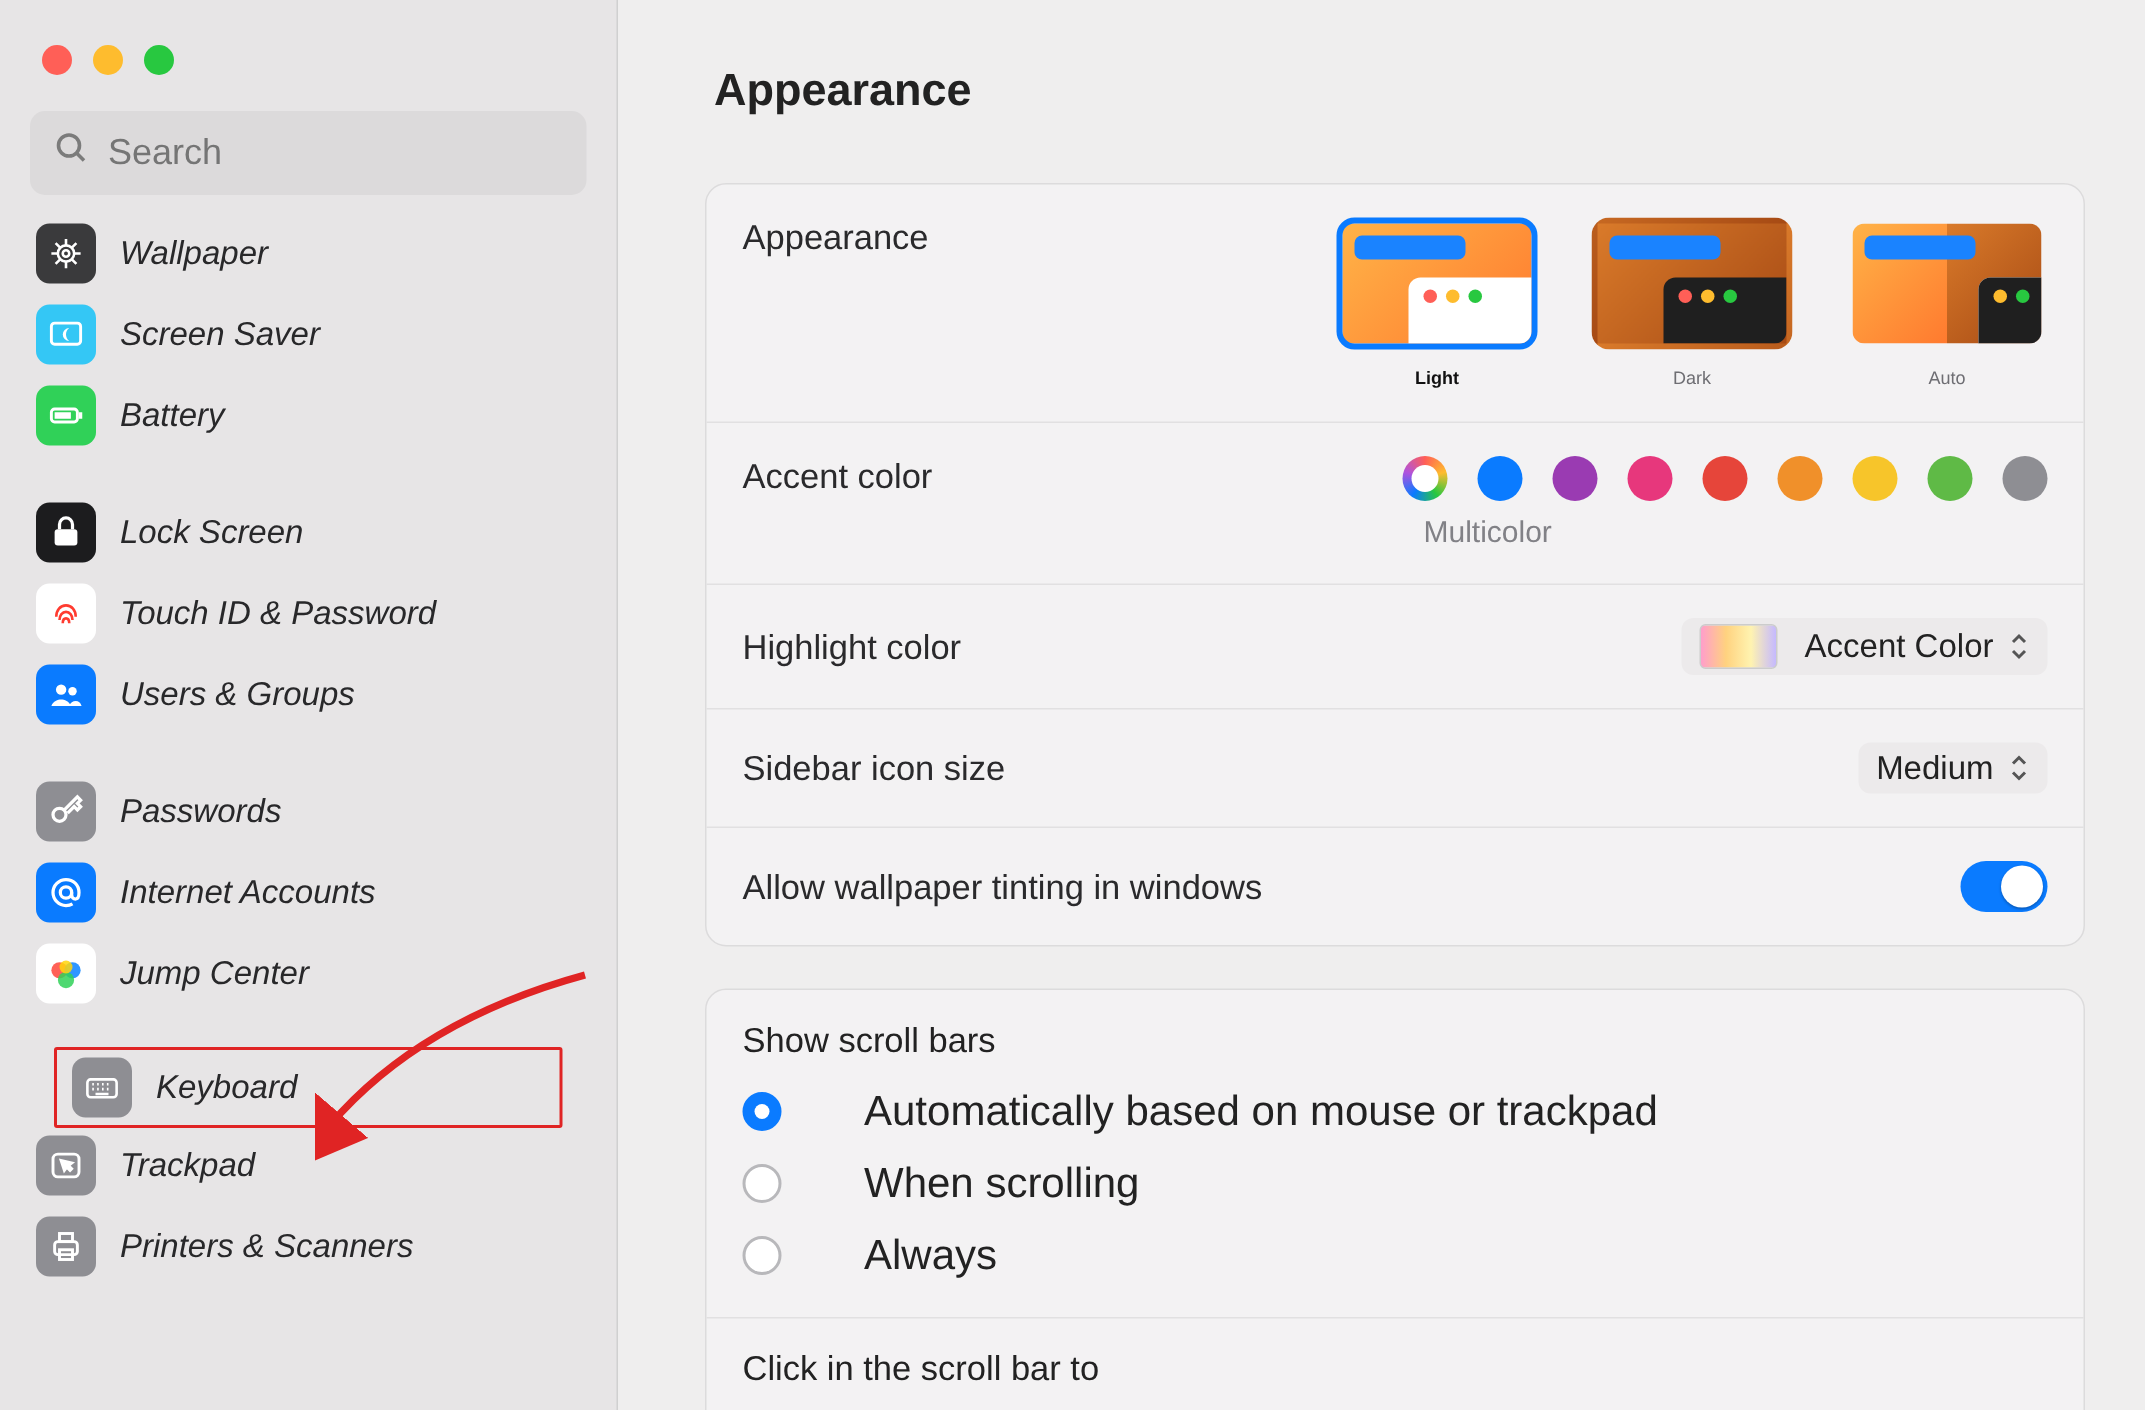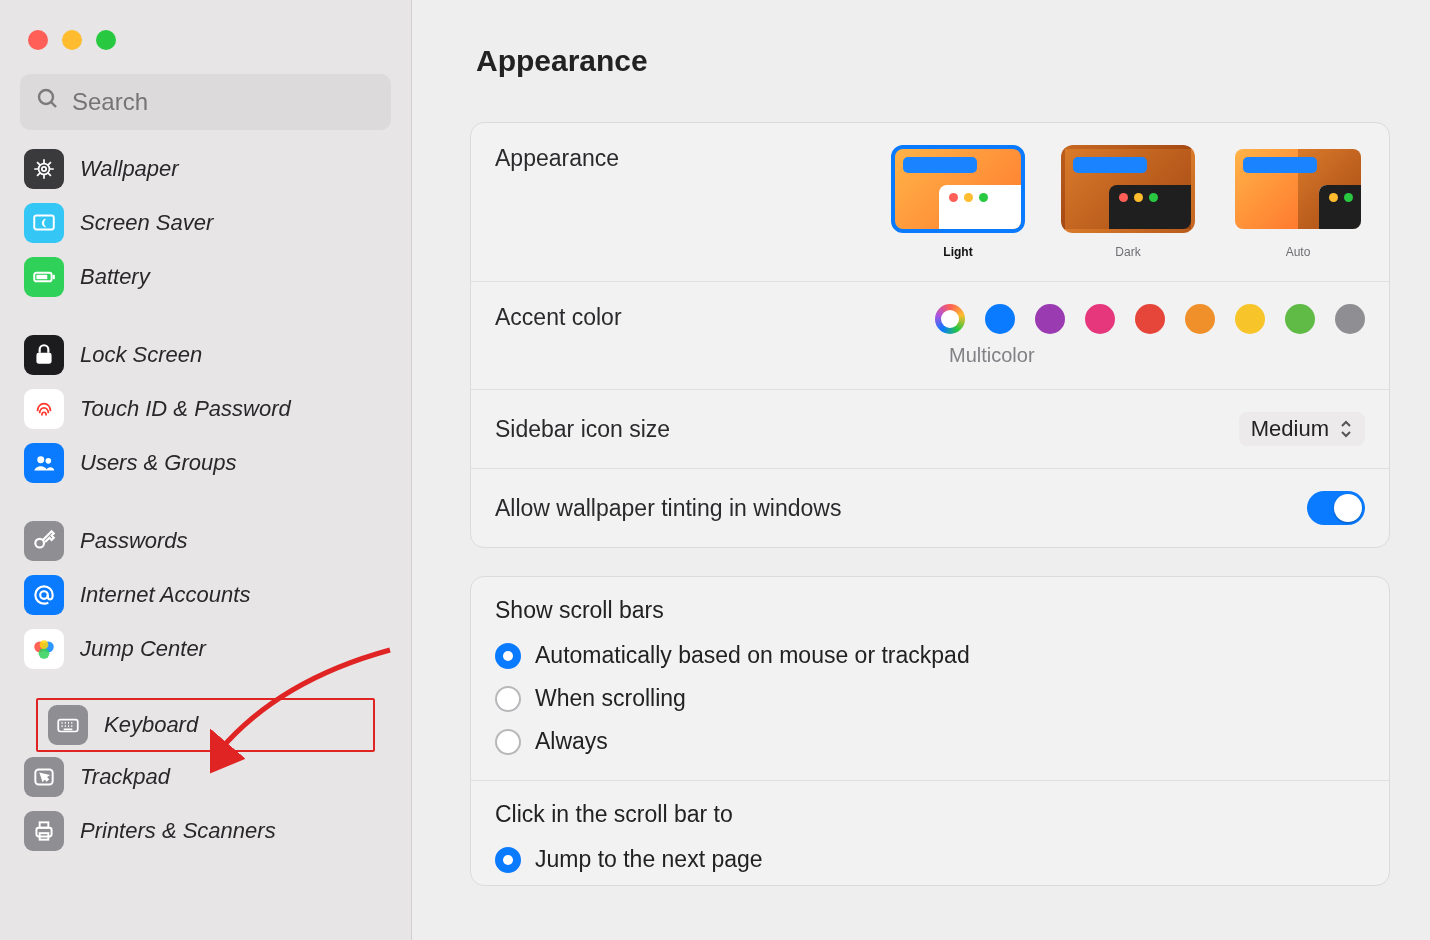--- a/index.html
+++ b/index.html
@@ -125,21 +125,21 @@
   
   .toggle { width:58px; height:34px; border-radius:20px; background:#0a7bff; position:relative;}
   .toggle::after{content:"";position:absolute;right:3px;top:3px;width:28px;height:28px;border-radius:50%;background:#fff;box-shadow:0 1px 2px rgba(0,0,0,.3);}
 
   
   .section-title{ font-size:23px; padding:20px 24px 14px 24px;}
   .radio-row{ display:flex; align-items:center; gap:14px; padding:4px 24px 12px 24px;}
   .radio{ width:26px;height:26px;border-radius:50%;border:2px solid #b8b8bb;background:#fff;display:flex;align-items:center;justify-content:center;}
   .radio.checked{ border-color:#0a7bff; background:#0a7bff;}
   .radio.checked::after{content:"";width:10px;height:10px;border-radius:50%;background:#fff;}
-  .radio-label{ font-size:23px;}
+  .radio-label{ font-size:28px;margin-left:41px;}
 
   
   .arrow-annot{
     position:fixed; left:210px; top:640px; pointer-events:none;
   }
 </style>
 </head>
 <body>
 
 <div class="sidebar">
@@ -349,20 +349,32 @@
             <div class="accent " style="background:#e6453a"></div>
             <div class="accent " style="background:#f0902a"></div>
             <div class="accent " style="background:#f7c52a"></div>
             <div class="accent " style="background:#5fba46"></div>
             <div class="accent " style="background:#8e8e93"></div>
           </div>
         <div class="accent-label">Multicolor</div>
       </div>
     </div>
 
+    <div class="row">
+      <div class="row-label">Highlight color</div>
+      <div class="select">
+        <span class="hc-swatch"></span>
+        <span>Accent Color</span>
+        <span class="chev-updown">
+          <svg width="14" height="20" viewBox="0 0 14 20">
+              <path d="M3 7 L7 3 L11 7 M3 13 L7 17 L11 13" stroke="#555" stroke-width="2" fill="none"></path>
+            </svg>
+        </span>
+      </div>
+    </div>
 
     <div class="row">
       <div class="row-label">Sidebar icon size</div>
       <div class="select">
         <span>Medium</span>
         <span class="chev-updown">
           <svg width="14" height="20" viewBox="0 0 14 20">
               <path d="M3 7 L7 3 L11 7 M3 13 L7 17 L11 13" stroke="#555" stroke-width="2" fill="none"></path>
             </svg>
         </span>

